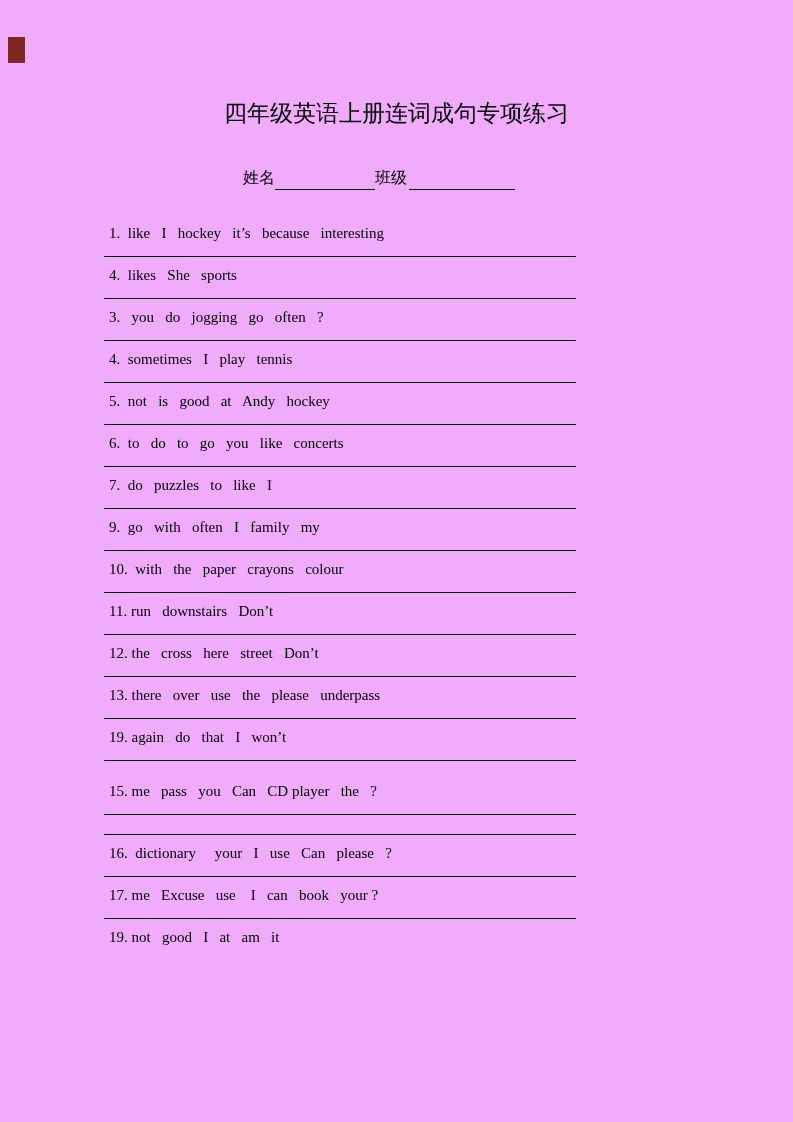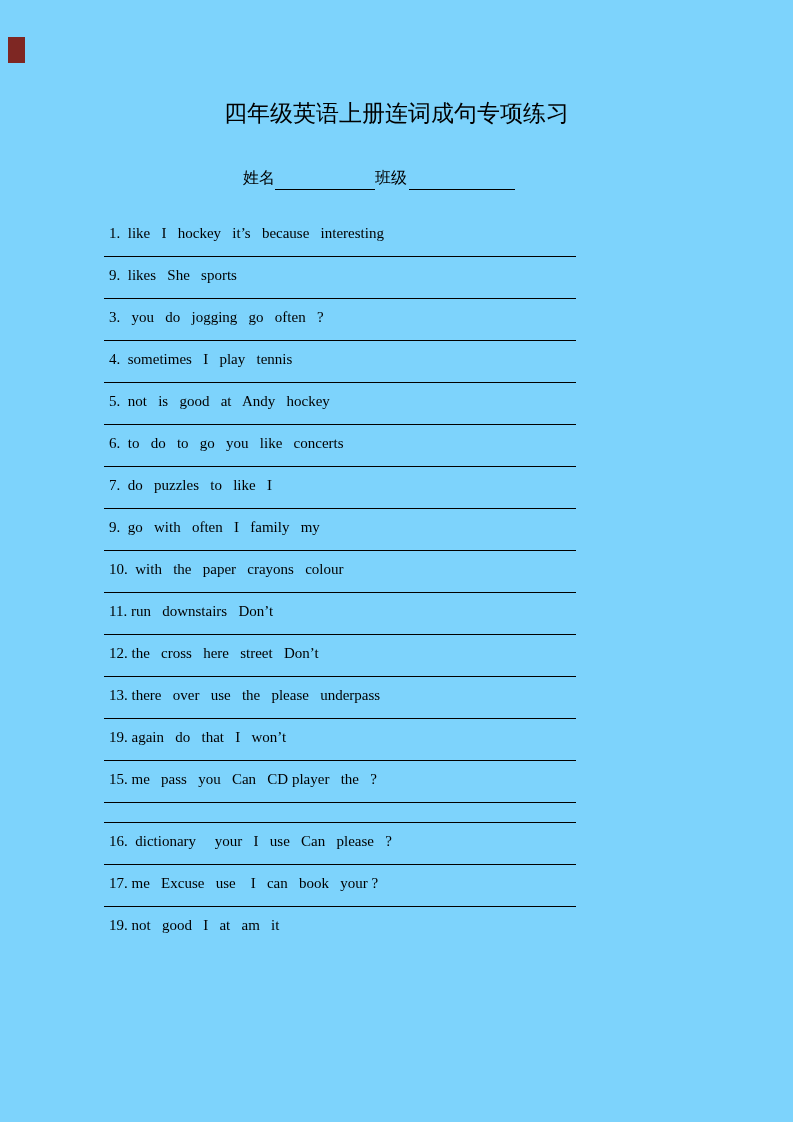--- a/index.html
+++ b/index.html
@@ -1,19 +1,19 @@
 <!DOCTYPE html>
 <html><head>
 <meta charset="utf-8">
 <style>
   html,body{margin:0;padding:0;background:#ffffff;}
   .page{
     position:relative;
     width:793px;height:1122px;
-    background:#7dd3fc;
+    background:#f0abfc;
     font-family:"Liberation Serif","DejaVu Serif",serif;
     color:#000;
     overflow:hidden;
   }
   .corner-mark{
     position:absolute;left:8px;top:37px;width:17px;height:26px;
     background:#7e2723;
   }
   .doc-title{
     position:absolute;top:100px;left:0;width:100%;
@@ -30,21 +30,21 @@
   .name-row .blank{
     display:inline-block;vertical-align:bottom;
     height:21px;border-bottom:1.5px solid #000;
   }
   .blank-name{width:100px;}
   .blank-class{width:106px;margin-left:2px;}
   .items{
     position:absolute;top:224px;left:104px;width:472px;
   }
   .item{height:42px;}
-  .item.tall{height:62px;}
+  .item.tall{height:62px;margin-top:12px;}
   .item .q{
     margin:0;padding-left:5px;
     font-size:15px;line-height:19px;
     white-space:pre;
   }
   .item .answer-line{
     height:0;margin-top:13px;
     border-top:1.5px solid #000;
   }
   .item .answer-line.extra{margin-top:19px;}
@@ -61,21 +61,21 @@
   <div class="name-row"><span class="lbl">姓名</span><span class="blank blank-name"></span><span class="lbl">班级</span><span class="blank blank-class"></span></div>
 
   <div class="items">
 
     <div class="item">
       <p class="q">1.  like   I   hockey   it’s   because   interesting</p>
       <div class="answer-line"></div>
     </div>
 
     <div class="item">
-      <p class="q">9.  likes   She   sports</p>
+      <p class="q">4.  likes   She   sports</p>
       <div class="answer-line"></div>
     </div>
 
     <div class="item">
       <p class="q">3.   you   do   jogging   go   often   ?</p>
       <div class="answer-line"></div>
     </div>
 
     <div class="item">
       <p class="q">4.  sometimes   I   play   tennis</p>

